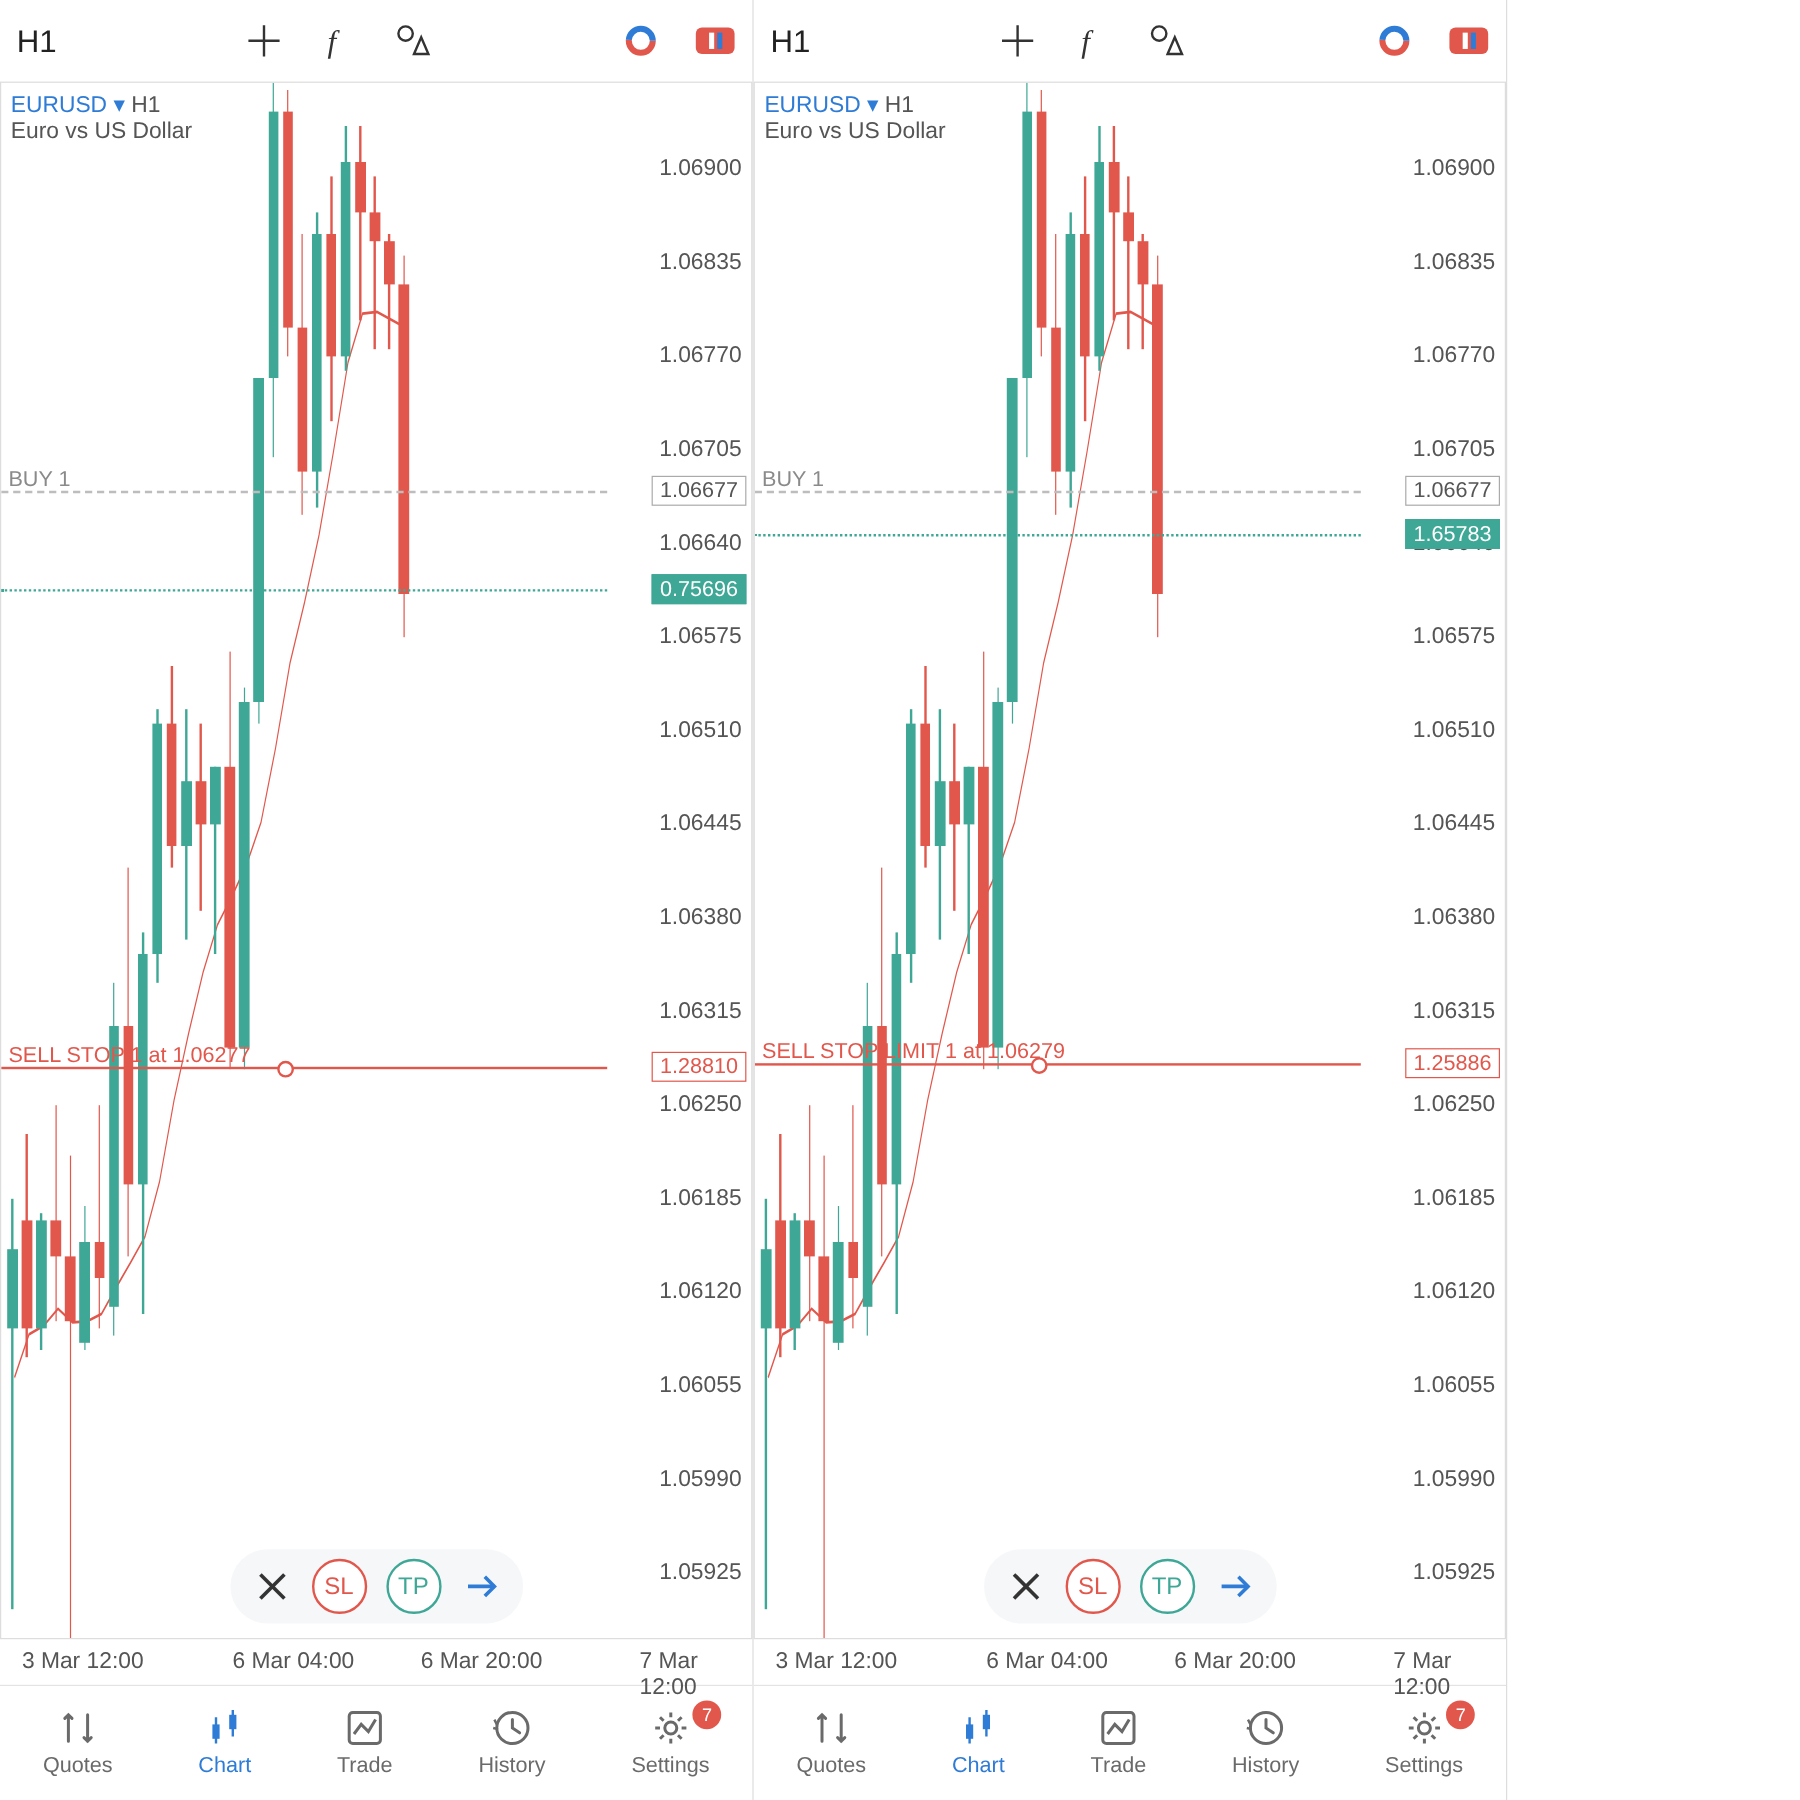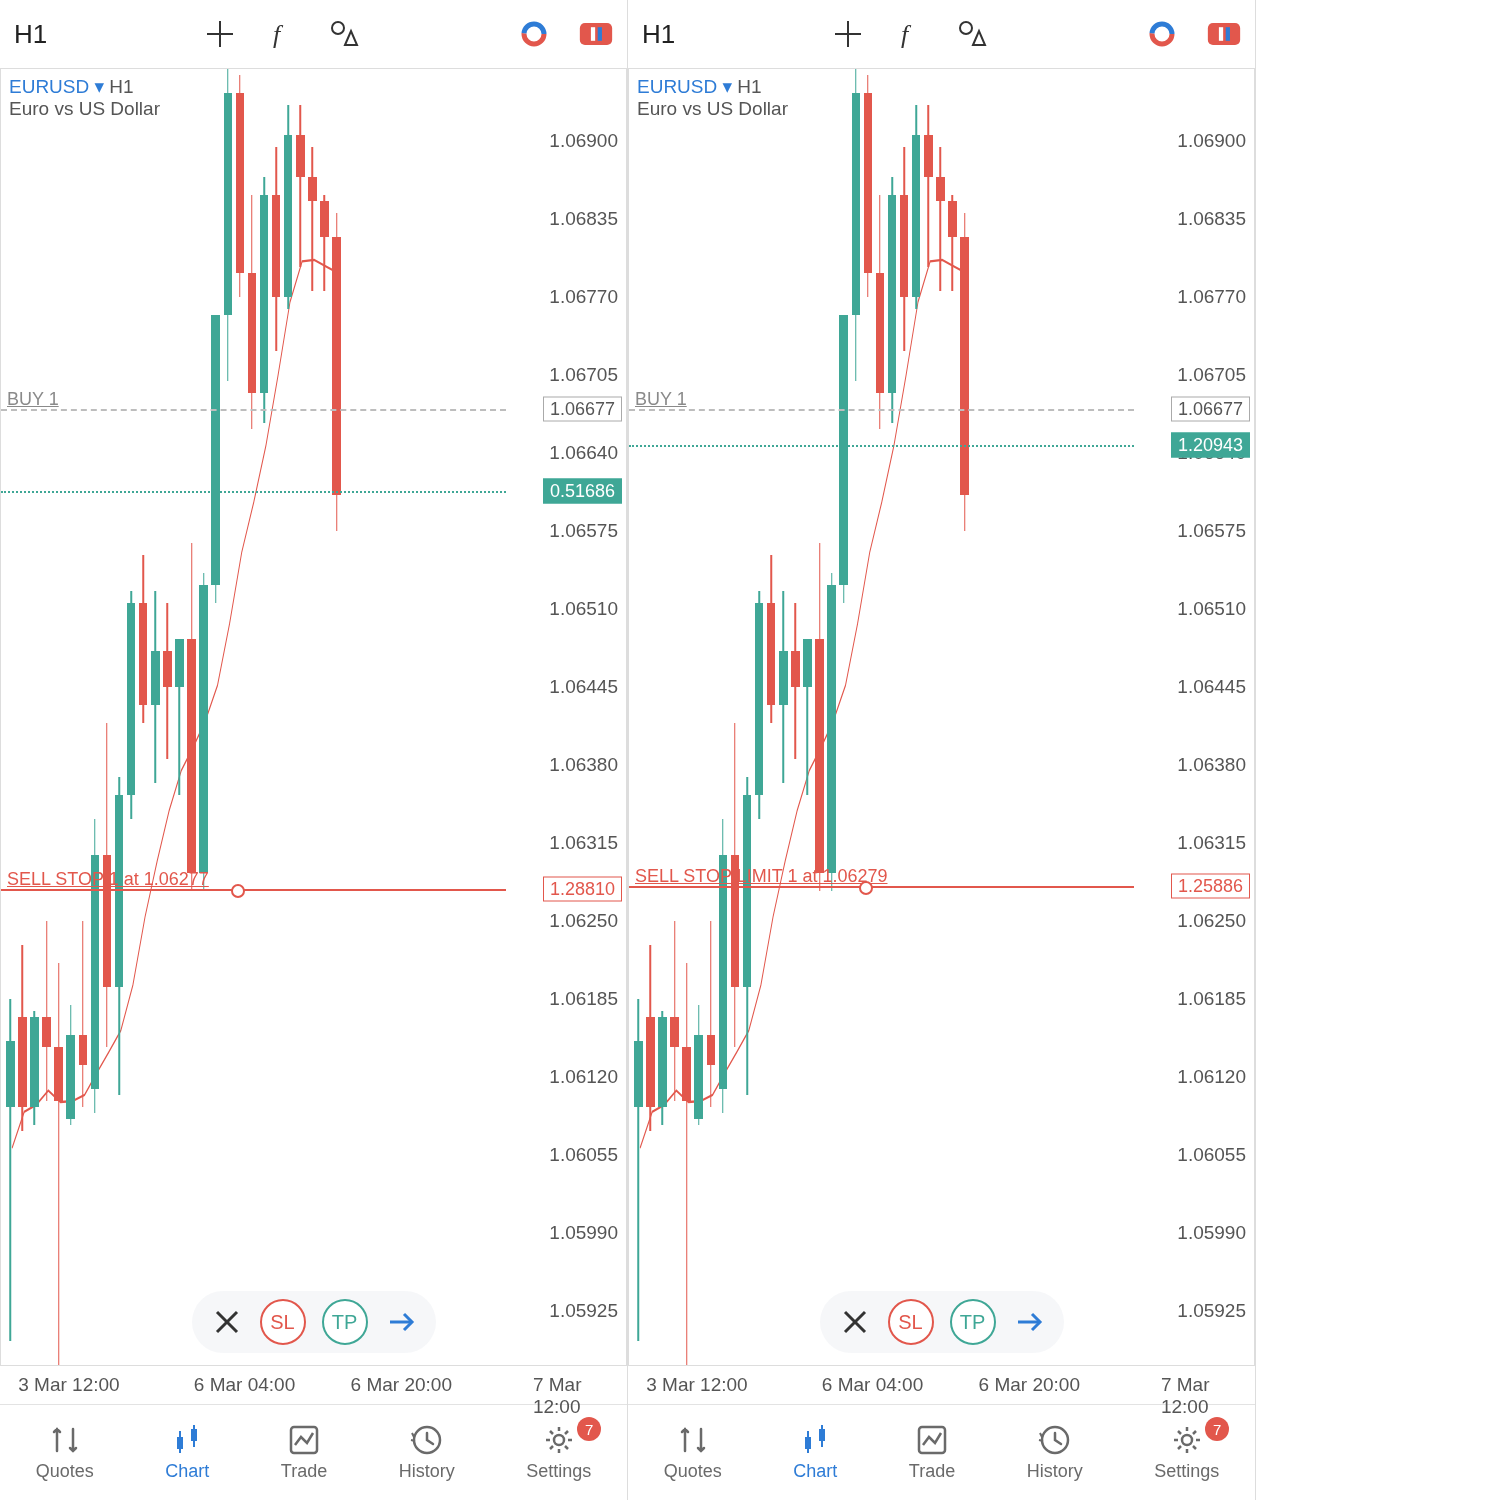--- a/index.html
+++ b/index.html
@@ -18,21 +18,21 @@
 .price-axis { position: absolute; right: 0; top: 0; bottom: 0; width: 120px; }
 .price-tick { position: absolute; right: 8px; font-size: 19px; color: #555; transform: translateY(-50%); }
 .price-label { position: absolute; right: 4px; font-size: 18px; padding: 1px 6px; border: 1px solid; background: #fff; transform: translateY(-50%); }
 .time-axis { height: 38px; position: relative; font-size: 19px; color: #555; }
 .time-tick { position: absolute; transform: translateX(-50%); top: 8px; }
 .candles { position: absolute; left: 0; right: 120px; top: 0; bottom: 0; }
 .candle { position: absolute; }
 .wick { position: absolute; width: 1.5px; left: 50%; transform: translateX(-50%); }
 .body { position: absolute; left: 0; right: 0; }
 .hline { position: absolute; left: 0; right: 120px; height: 0; }
-.hline-label { position: absolute; left: 6px; top: -22px; font-size: 18px; text-decoration: underline; }
+.hline-label { position: absolute; left: 6px; top: -22px; font-size: 18px; }
 .order-toolbar { position: absolute; bottom: 12px; left: 50%; transform: translateX(-50%); display: flex; align-items: center; gap: 16px; background: rgba(245,246,248,0.92); border-radius: 40px; padding: 8px 18px; z-index: 20; }
 .pill-btn { border: 2px solid #e2574c; color: #e2574c; border-radius: 30px; padding: 8px 22px; font-size: 22px; font-weight: 500; background: #fff; }
 .round-btn { width: 46px; height: 46px; border-radius: 50%; display: flex; align-items: center; justify-content: center; font-size: 20px; font-weight: 500; background: #fff; }
 .bottom-nav { height: 96px; display: flex; justify-content: space-around; align-items: center; border-top: 1px solid #e3e3e3; }
 .nav-item { display: flex; flex-direction: column; align-items: center; gap: 4px; font-size: 18px; color: #6a6a6a; position: relative; }
 .nav-item.active { color: #2e7cd6; }
 .nav-icon { width: 34px; height: 34px; display: flex; align-items: center; justify-content: center; }
 .badge { position: absolute; top: -6px; right: -10px; background: #e2574c; color: #fff; width: 24px; height: 24px; border-radius: 50%; font-size: 15px; display: flex; align-items: center; justify-content: center; }
 .drag-dot { position: absolute; width: 14px; height: 14px; border: 2px solid #e2574c; background: #fff; border-radius: 50%; transform: translate(-50%,-50%); }
 </style>
@@ -222,21 +222,21 @@
           <div class="price-tick" style="top:53.703703703703255%">1.06380</div>
           <div class="price-tick" style="top:47.6851851851865%">1.06445</div>
           <div class="price-tick" style="top:41.666666666667695%">1.06510</div>
           <div class="price-tick" style="top:35.64814814814889%">1.06575</div>
           <div class="price-tick" style="top:29.629629629630085%">1.06640</div>
           <div class="price-tick" style="top:23.61111111111128%">1.06705</div>
           <div class="price-tick" style="top:17.59259259259248%">1.06770</div>
           <div class="price-tick" style="top:11.574074074075735%">1.06835</div>
           <div class="price-tick" style="top:5.555555555556923%">1.06900</div>
           <div class="price-label" style="top:26.203703703704374%;border-color:#aaa;color:#555">1.06677</div>
-          <div class="price-label" style="top:32.59259259259392%;background:#3fa796;border-color:#3fa796;color:#fff">0.51686</div>
+          <div class="price-label" style="top:32.59259259259392%;background:#3fa796;border-color:#3fa796;color:#fff">0.75696</div>
           <div class="price-label" style="top:63.240740740740954%;border-color:#e2574c;color:#e2574c">1.28810</div>
         </div>
       <div class="order-toolbar">
     <span class="tool-icon">
             <svg viewBox="0 0 34 34" width="34" height="34">
               <line x1="7" y1="7" x2="27" y2="27" stroke="#333" stroke-width="3"></line>
               <line x1="27" y1="7" x2="7" y2="27" stroke="#333" stroke-width="3"></line>
             </svg>
           </span>
     <span class="round-btn" style="border:2px solid #e2574c;color:#e2574c">SL</span>
@@ -492,21 +492,21 @@
           <div class="price-tick" style="top:53.703703703703255%">1.06380</div>
           <div class="price-tick" style="top:47.6851851851865%">1.06445</div>
           <div class="price-tick" style="top:41.666666666667695%">1.06510</div>
           <div class="price-tick" style="top:35.64814814814889%">1.06575</div>
           <div class="price-tick" style="top:29.629629629630085%">1.06640</div>
           <div class="price-tick" style="top:23.61111111111128%">1.06705</div>
           <div class="price-tick" style="top:17.59259259259248%">1.06770</div>
           <div class="price-tick" style="top:11.574074074075735%">1.06835</div>
           <div class="price-tick" style="top:5.555555555556923%">1.06900</div>
           <div class="price-label" style="top:26.203703703704374%;border-color:#aaa;color:#555">1.06677</div>
-          <div class="price-label" style="top:28.981481481481808%;background:#3fa796;border-color:#3fa796;color:#fff">1.20943</div>
+          <div class="price-label" style="top:28.981481481481808%;background:#3fa796;border-color:#3fa796;color:#fff">1.65783</div>
           <div class="price-label" style="top:63.05555555555662%;border-color:#e2574c;color:#e2574c">1.25886</div>
         </div>
       <div class="order-toolbar">
     <span class="tool-icon">
             <svg viewBox="0 0 34 34" width="34" height="34">
               <line x1="7" y1="7" x2="27" y2="27" stroke="#333" stroke-width="3"></line>
               <line x1="27" y1="7" x2="7" y2="27" stroke="#333" stroke-width="3"></line>
             </svg>
           </span>
     <span class="round-btn" style="border:2px solid #e2574c;color:#e2574c">SL</span>

